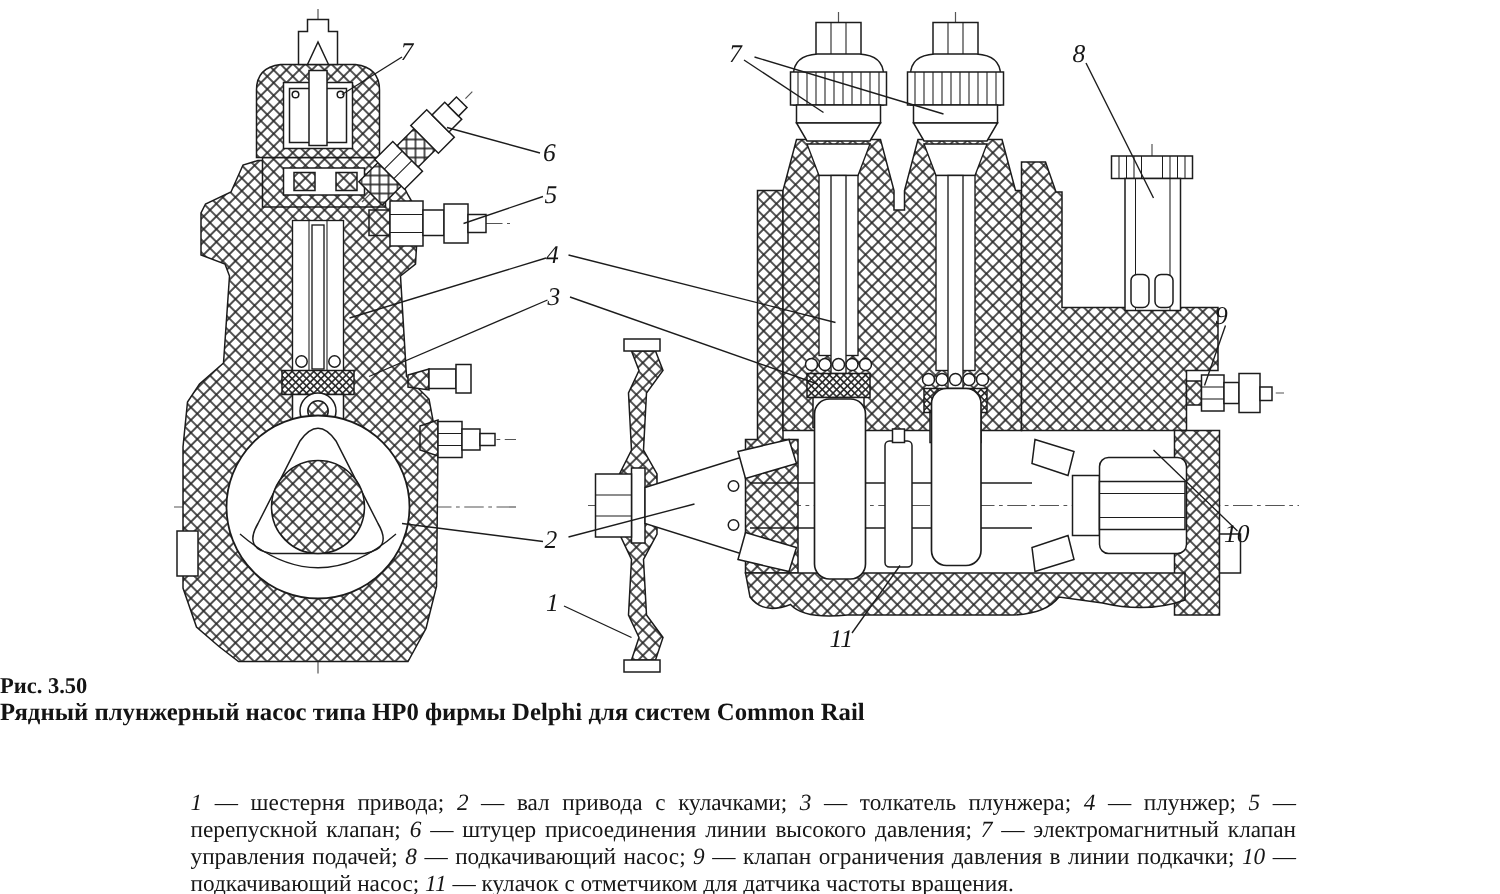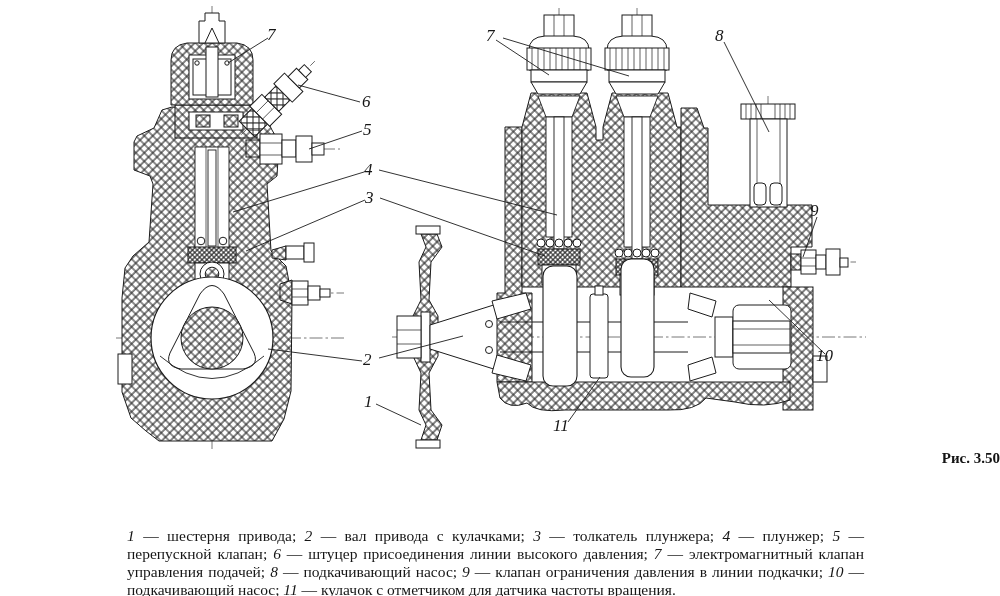--- a/index.html
+++ b/index.html
@@ -17,21 +17,21 @@
   .callout{
     position:absolute;
     font-family:"Liberation Serif",serif;
     font-style:italic;
     font-size:17px;
     line-height:17px;
     color:#161616;
   }
   .caption-block{
     position:absolute;top:450px;left:0;width:1000px;
-    text-align:right;font-weight:bold;color:#141414;
+    text-align:left;font-weight:bold;color:#141414;
   }
   .fig-number{font-size:15px;line-height:17px;}
   .fig-title{font-size:16.5px;line-height:16.5px;}
   .legend{
     position:absolute;top:507px;left:127px;width:737px;
     font-size:15.5px;line-height:18px;
     text-align:justify;color:#161616;margin-top:20px;
   }
   .legend i{font-family:"Liberation Serif",serif;}
 </style>
@@ -342,17 +342,17 @@
       <span class="callout" style="left: 715px; top: 27px;">8</span>
       <span class="callout" style="left: 810px; top: 202px;">9</span>
       <span class="callout" style="left: 816px; top: 347px;">10</span>
       <span class="callout" style="left: 553px; top: 417px;">11</span>
     </div>
 </div>
 
 <div class="caption-block">
   <div class="fig-number">Рис. 3.50</div>
   <div class="fig-title">
-    <br>
+    <span>Рядный плунжерный насос типа HP0 фирмы Delphi для систем Common Rail</span><br>
   </div>
 </div>
 
 <p class="legend"><span><i>1</i> — шестерня привода; </span><span><i>2</i> — вал привода с кулачками; </span><span><i>3</i> — толкатель плунжера; </span><span><i>4</i> — плунжер; </span><span><i>5</i> — перепускной клапан; </span><span><i>6</i> — штуцер присоединения линии высокого давления; </span><span><i>7</i> — электромагнитный клапан управления подачей; </span><span><i>8</i> — подкачивающий насос; </span><span><i>9</i> — клапан ограничения давления в линии подкачки; </span><span><i>10</i> — подкачивающий насос; </span><span><i>11</i> — кулачок с отметчиком для датчика частоты вращения.</span></p>
 
 </body></html>

